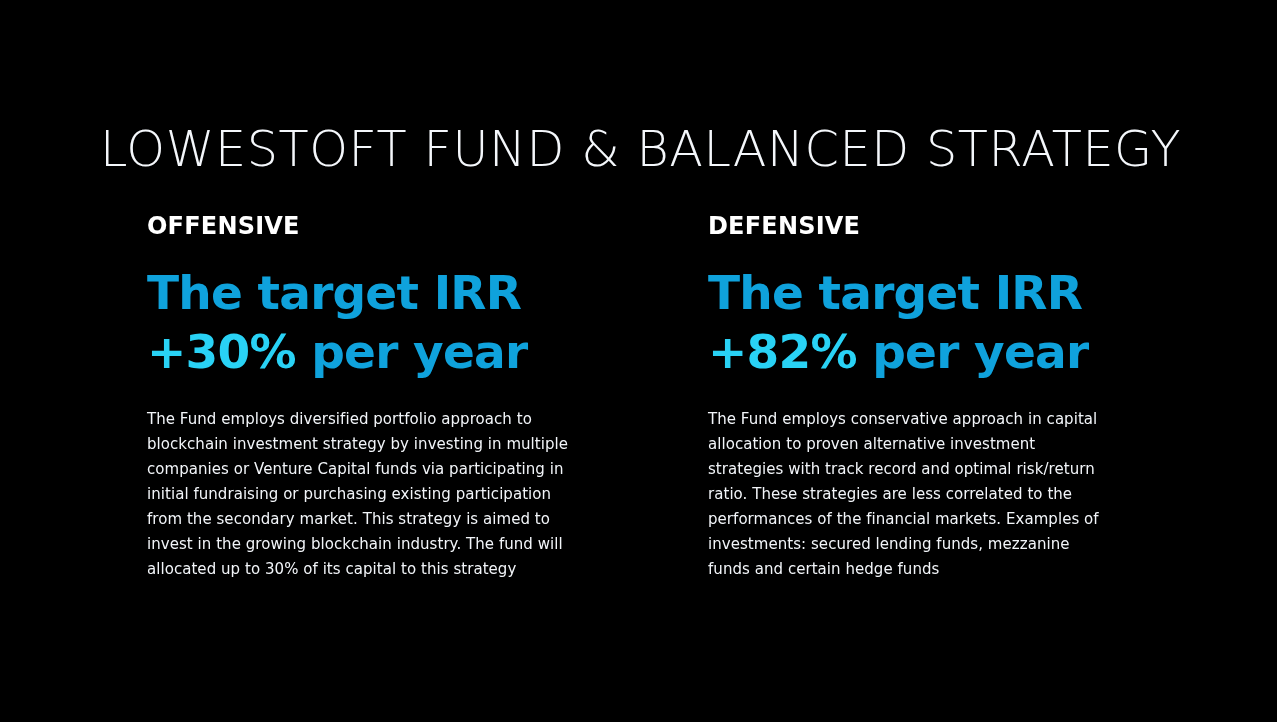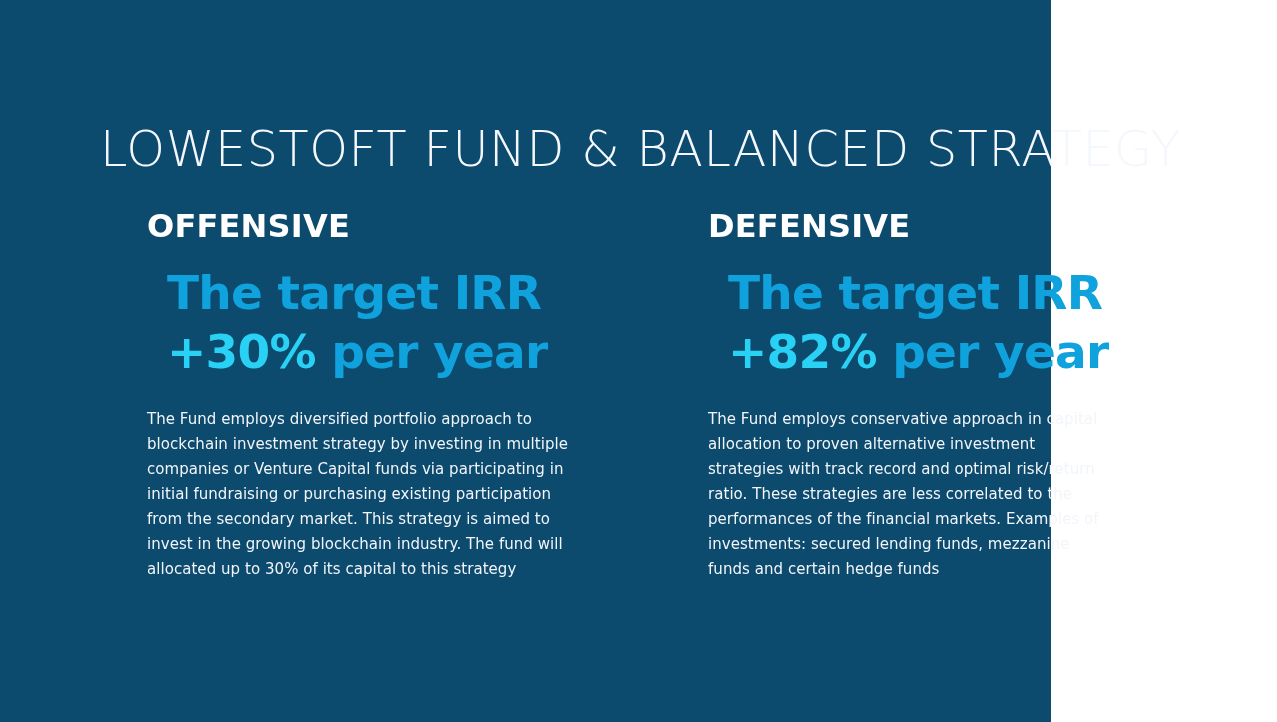--- a/index.html
+++ b/index.html
@@ -9,23 +9,23 @@
   body {
     width: 1277px;
     height: 722px;
     overflow: hidden;
     font-family: "Liberation Sans", sans-serif;
     -webkit-font-smoothing: antialiased;
   }
 
   #slide {
     position: relative;
-    width: 1051px;
+    width: 1277px;
     height: 722px;
-    background: #0c4a6e;
+    background: #000000;
     box-sizing: border-box;
   }
 
   
   #slide-title {
     position: absolute;
     left: 100px;
     top: 86px;
     width: 1090px;
     color: #f4f7fb;
@@ -44,37 +44,37 @@
     position: absolute;
     top: 210px;
     width: 440px;
   }
   #column-offensive { left: 147px; }
   #column-defensive { left: 708px; }
 
   .column-kicker {
     color: #ffffff;
     font-family: "DejaVu Sans", sans-serif;
-    font-size: 32px;
+    font-size: 24px;
     font-weight: 700;
     letter-spacing: 0.2px;
     line-height: 32px;
     margin: 0 0 21px 0;
   }
 
   .column-headline {
     font-family: "DejaVu Sans", sans-serif;
     font-size: 47px;
     font-weight: 700;
     line-height: 59px;
     letter-spacing: -0.8px;
     margin: 0 0 26px 0;
     color: #0fa2dc;
   }
-  .headline-line { display: block; white-space: nowrap; margin-left: 20px; }
+  .headline-line { display: block; white-space: nowrap; }
   .headline-accent { color: #29d2f5; }
 
   .column-body {
     color: #f2f5f9;
     font-family: "DejaVu Sans", sans-serif;
     font-size: 15px;
     font-weight: 400;
     line-height: 25px;
     letter-spacing: 0.05px;
     margin: 0;

